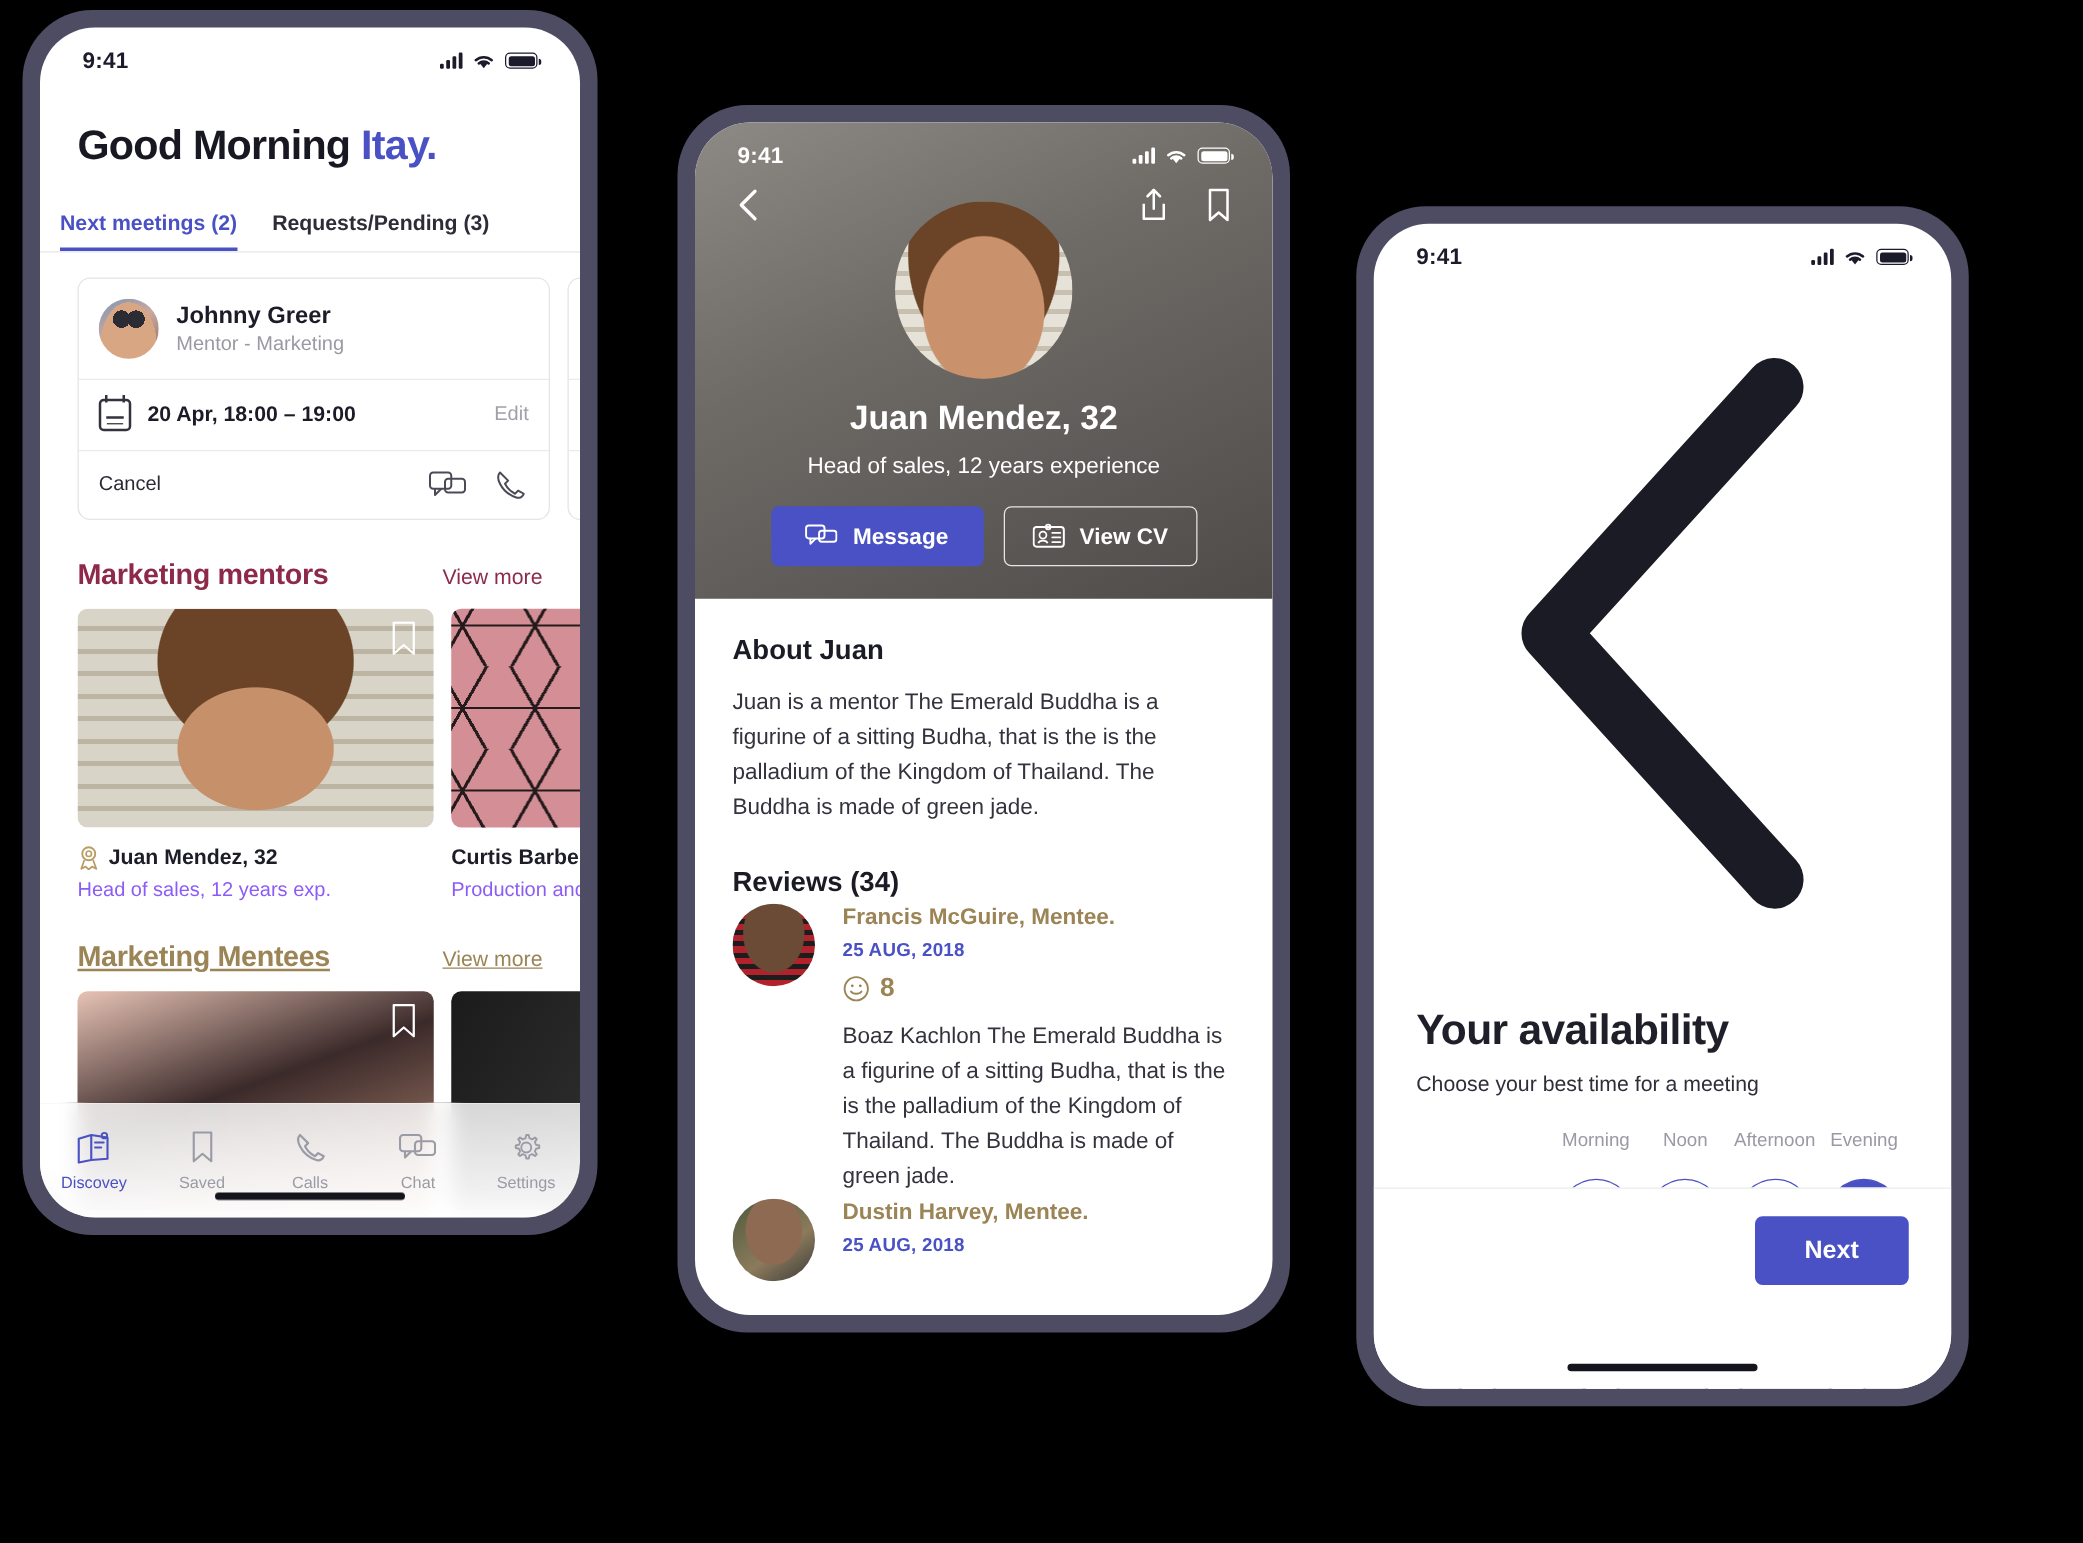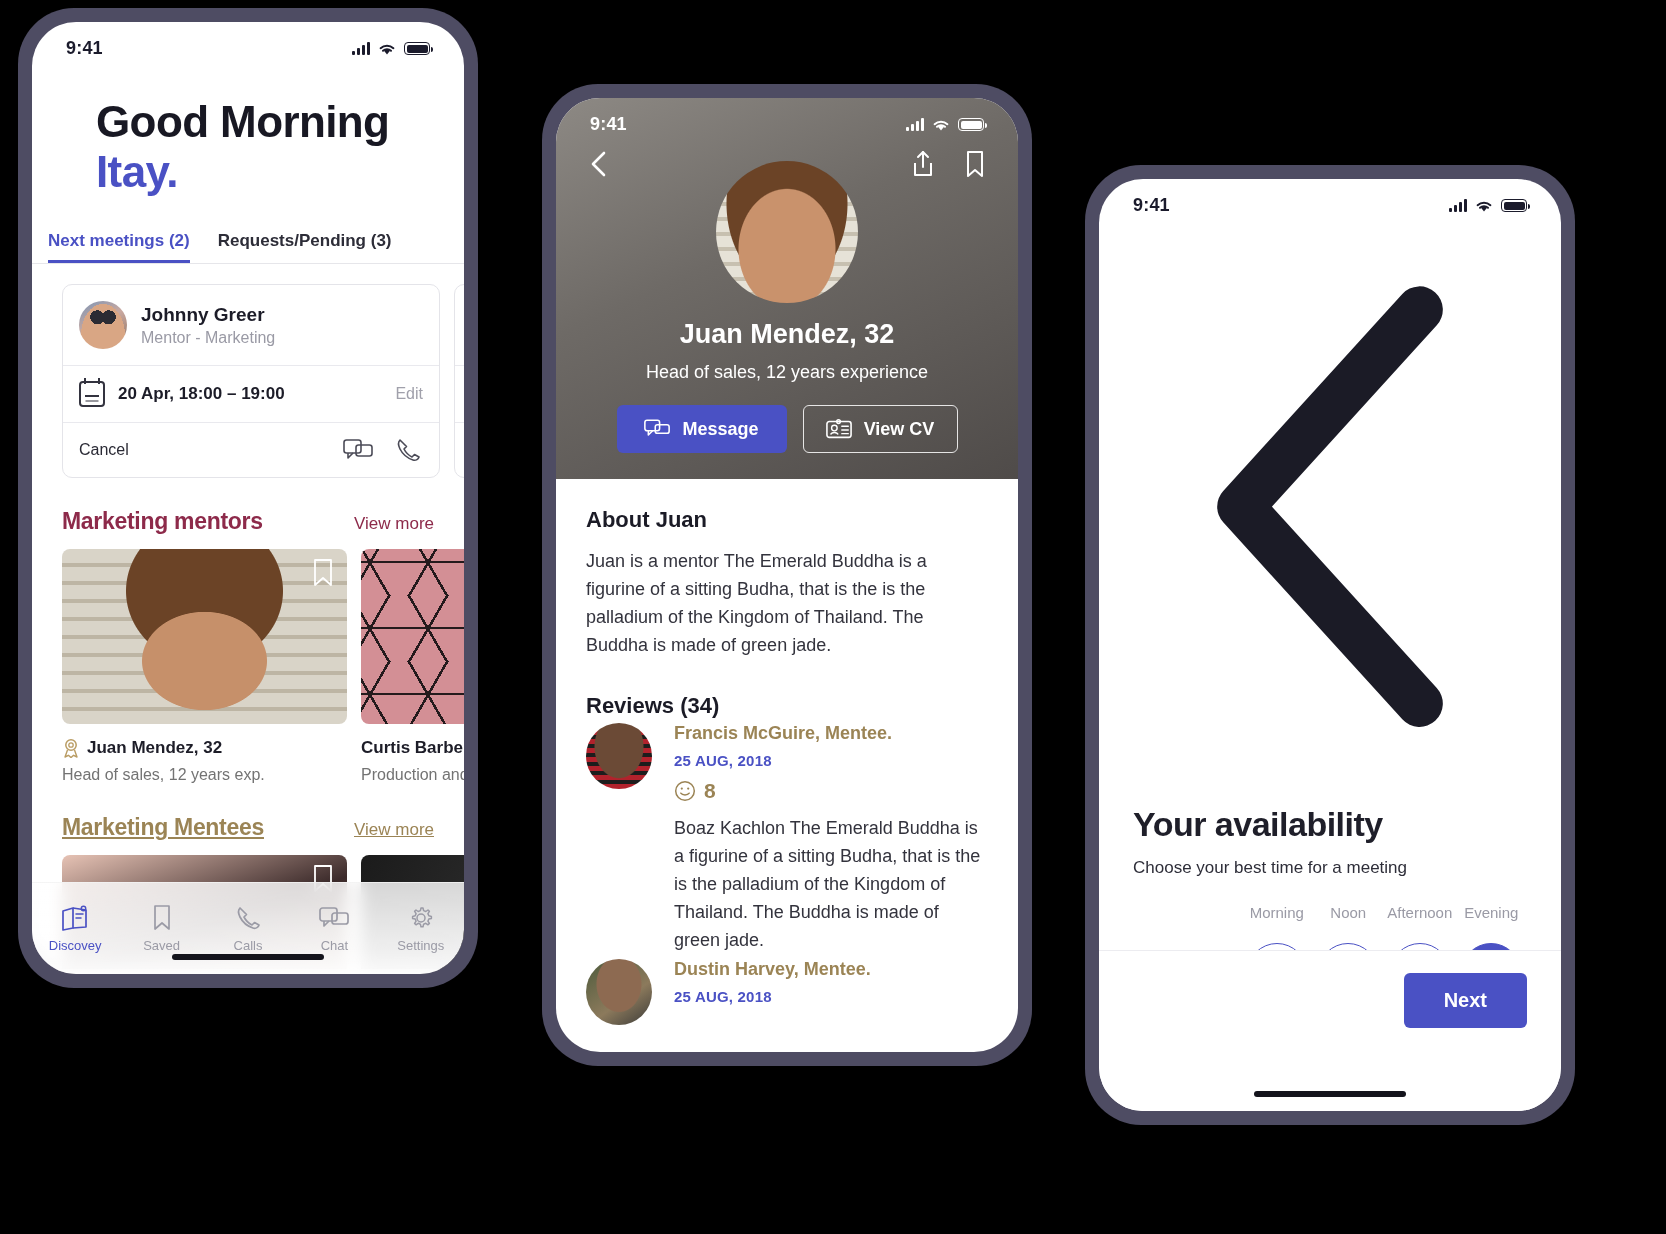--- a/index.html
+++ b/index.html
@@ -45,21 +45,21 @@
   .bars { display: flex; align-items: flex-end; gap: 2px; height: 13px; }
   .bars i { display:block; width: 3px; background: currentColor; border-radius: 1px; }
   .bars i:nth-child(1){height:4px}.bars i:nth-child(2){height:7px}
   .bars i:nth-child(3){height:10px}.bars i:nth-child(4){height:13px}
   .batt { width: 26px; height: 13px; border: 1.6px solid currentColor; border-radius: 4px; position: relative; }
   .batt::after { content:''; position:absolute; left:1.5px; top:1.5px; bottom:1.5px; right:1.5px; background: currentColor; border-radius:2px; }
   .batt::before { content:''; position:absolute; right:-4px; top:4px; width:2px; height:5px; background: currentColor; border-radius:0 2px 2px 0;}
 
   
   .home-body { padding: 0 0 0 0; height: calc(100% - 46px); position: relative; overflow: hidden; }
-  .greeting { font-size: 44px; font-weight: bold; color: #181823; padding: 34px 30px 0 30px; letter-spacing: -0.6px; margin-left: 34px; }
+  .greeting { font-size: 33px; font-weight: bold; color: #181823; padding: 34px 30px 0 30px; letter-spacing: -0.6px; }
   .greeting .accent { color: #4a51c4; }
   .tabs { display: flex; gap: 28px; padding: 34px 30px 0 16px; }
   .tab { font-size: 17px; font-weight: bold; color: #2d2d38; padding-bottom: 12px; white-space: nowrap; }
   .tab.active { color: #4a51c4; box-shadow: inset 0 -3px 0 #4a51c4; }
   .tab-rule { height: 1px; background: #e6e6ea; margin: 0 0 0 0; }
 
   .cards-row { display: flex; gap: 14px; padding: 20px 0 0 30px; }
   .meet-card { flex: 0 0 auto; width: 378px; border: 1px solid #e4e4e9; border-radius: 10px; background: #fff; }
   .meet-card.ghost { width: 90px; }
   .mc-top { display: flex; align-items: center; gap: 14px; padding: 16px 16px; }
@@ -114,21 +114,21 @@
       linear-gradient(-60deg, transparent 48%, #241a1c 48%, #241a1c 51%, transparent 51%) 0 0/58px 66px,
       linear-gradient(0deg, transparent 48%, #241a1c 48%, #241a1c 51%, transparent 51%) 0 0/58px 66px;
   }
   .img-mentee1 { background: linear-gradient(160deg,#e7c3b5 0%, #3b2a2a 45%, #b98c76 100%); }
   .img-mentee2 { background: linear-gradient(120deg,#1b1b1b 0%, #2a2a2a 40%, #9aa39c 100%); }
   .bmark { position: absolute; top: 10px; right: 14px; width: 20px; height: 28px; }
   .bmark svg { width:100%;height:100%;display:block; }
   .tile-name { display:flex; align-items:center; gap:7px; margin-top: 14px; font-size: 17px; font-weight: bold; color: #1d1d28; white-space: nowrap; }
   .badge-ico { width: 18px; height: 20px; color: #b99c63; flex:0 0 auto; }
   .badge-ico svg{width:100%;height:100%;display:block;}
-  .tile-sub { font-size: 16px; color: #737373; margin-top: 8px; white-space: nowrap; }
+  .tile-sub { font-size: 16px; color: #8b5cf6; margin-top: 8px; white-space: nowrap; }
 
   .tabbar {
     position: absolute; left: 0; right: 0; bottom: 0; height: 92px;
     background: linear-gradient(180deg, rgba(255,255,255,.82), rgba(255,255,255,.97));
     backdrop-filter: blur(8px);
     display: flex; align-items: center;
     border-top: 1px solid rgba(0,0,0,.04);
   }
   .tbitem { flex:1; display:flex; flex-direction:column; align-items:center; gap: 6px; }
   .tbicon { width: 30px; height: 28px; color: #9b9ba6; }

